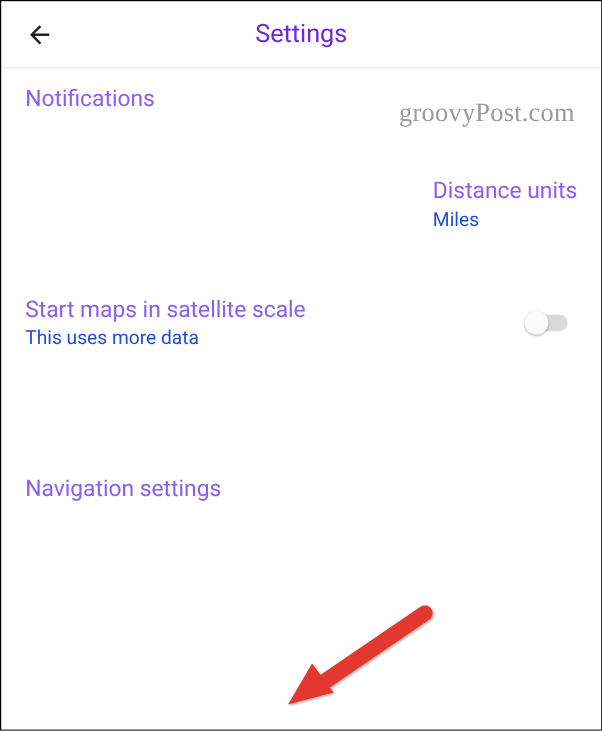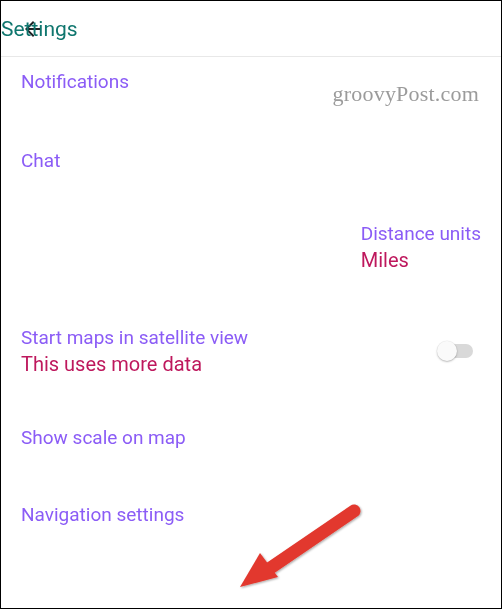--- a/index.html
+++ b/index.html
@@ -37,24 +37,24 @@
     color: #202124;
   }
   .back-btn svg {
     width: 24px;
     height: 24px;
   }
   .header-title {
     position: absolute;
     left: 0;
     right: 0;
-    text-align: left;
+    text-align: center;
     font-size: 21px;
     font-weight: 400;
-    color: #0f766e;
+    color: #6d28d9;
     pointer-events: none;
   }
   .list {
     padding-top: 0;
   }
   .row {
     padding: 19px 20px 19px 20px;
     display: flex;
     align-items: center;
     justify-content: space-between;
@@ -64,22 +64,22 @@
     display: flex;
     flex-direction: column;
     gap: 3px;
   }
   .row-title {
     font-size: 19px;
     color: #8b5cf6;
     font-weight: 400;
   }
   .row-sub {
-    font-size: 20px;
-    color: #be185d;
+    font-size: 16px;
+    color: #1d4ed8;
     font-weight: 400;
   }
   .gap-big {
     padding-top: 26px;
     padding-bottom: 26px;
   }
   .gap-after-notif {
     padding-top: 13px;
     padding-bottom: 30px;
   }
@@ -144,47 +144,41 @@
   </div>
 
   <div class="list">
 
     <div class="row gap-after-notif">
       <div class="row-text">
         <div class="row-title">Notifications</div>
       </div>
     </div>
 
-    <div class="row gap-big">
-      <div class="row-text">
-        <div class="row-title">Chat</div>
-      </div>
-    </div>
 
     <div class="row row-distance">
       <div class="row-text">
         <div class="row-title">Distance units</div>
         <div class="row-sub">Miles</div>
       </div>
     </div>
 
     <div class="row row-satellite">
       <div class="row-text">
-        <div class="row-title">Start maps in satellite view</div>
+        <div class="row-title">Start maps in satellite scale</div>
         <div class="row-sub">This uses more data</div>
       </div>
       <div class="toggle">
         <div class="toggle-track"></div>
         <div class="toggle-thumb"></div>
       </div>
     </div>
 
     <div class="row row-scale">
       <div class="row-text">
-        <div class="row-title">Show scale on map</div>
       </div>
     </div>
 
     <div class="row row-nav">
       <div class="row-text">
         <div class="row-title">Navigation settings</div>
       </div>
     </div>
 
   </div>

